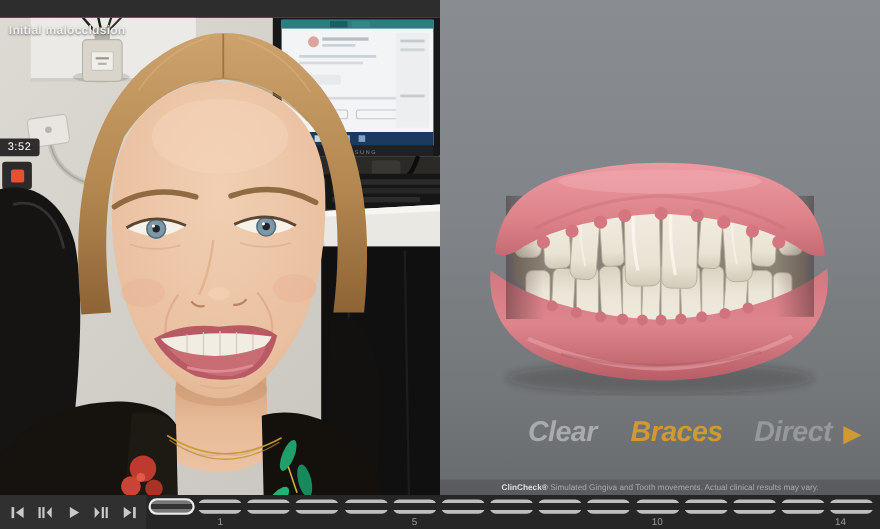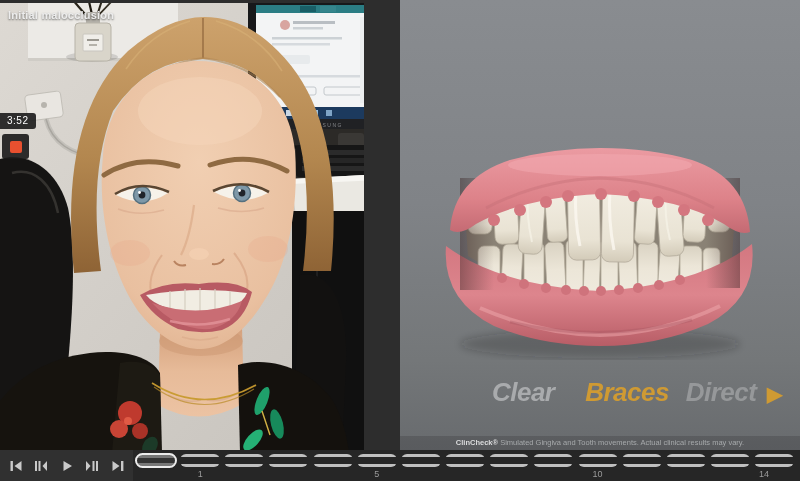--- a/index.html
+++ b/index.html
@@ -1,42 +1,42 @@
 <!DOCTYPE html>
 <html><head>
 <meta charset="utf-8">
 <style>
   * { margin:0; padding:0; box-sizing:border-box; }
   html,body { background:#000; }
   body { font-family:"Liberation Sans", sans-serif; }
   #app { position:relative; width:800px; height:481px; overflow:hidden; background:#2d2d2d; }
 
   
-  .video-panel { position:absolute; left:0; top:3px; width:364px; height:450px; overflow:hidden; background:#0f766e; }
+  .video-panel { position:absolute; left:0; top:16px; width:400px; height:450px; overflow:hidden; background:#0f766e; }
   .video-panel svg { position:absolute; left:0; top:0; }
   .overlay-label { position:absolute; left:8px; top:6px; font-size:11px; font-weight:bold; color:#ececec;
                    text-shadow:0 1px 2px rgba(0,0,0,.55); letter-spacing:.2px; }
   .timer-badge { position:absolute; left:0; top:110px; background:rgba(22,22,22,.88); color:#fff;
                  font-size:10px; font-weight:normal; padding:2px 8px 3px 7px; border-radius:0 3px 3px 0; letter-spacing:.5px; }
   .record-btn { position:absolute; left:2px; top:131px; width:27px; height:25px; background:rgba(24,24,24,.9);
                 border:none; border-radius:3px; display:flex; align-items:center; justify-content:center; cursor:pointer; }
   .record-square { width:12px; height:12px; background:#e8502f; border-radius:2px; display:block; }
 
   
   .treatment-panel { position:absolute; left:400px; top:0; width:400px; height:450px; overflow:hidden;
                      background:linear-gradient(180deg,#898c90 0%, #808387 45%, #747779 80%, #686b6e 100%); }
   .panel-header { position:absolute; left:7px; top:5px; font-size:11px; }
   .panel-header .title { color:#f4f4f4; font-weight:bold; }
   .panel-header .package { color:#b6b9bb; margin-left:7px; }
   .teeth-wrap { position:absolute; left:40px; top:138px; width:320px; height:222px; }
   .watermark { position:absolute; right:18px; bottom:42px; font-size:26px; font-weight:900; font-style:italic;
                letter-spacing:-.5px; white-space:nowrap; }
   .watermark .w1 { color:#a9abad; }
   .watermark .w2 { color:#cf9a33; margin-left:24px; }
-  .watermark .w3 { color:#96989a; margin-left:10px; }
+  .watermark .w3 { color:#96989a; margin-left:22px; }
   .watermark .arrow { color:#cf9a33; font-style:normal; font-size:20px; margin-left:4px; }
   .disclaimer-strip { position:absolute; left:0; bottom:0; width:100%; height:14px; background:rgba(0,0,0,.14);
                       text-align:center; font-size:7.5px; line-height:14px; color:#a6a9ab; }
   .disclaimer-strip b { color:#dbdcdd; }
 
   
   .control-bar { position:absolute; left:0; top:450px; width:800px; height:31px; background:#262626; }
   .player-buttons { position:absolute; left:0; top:0; width:133px; height:31px; background:#303030;
                     display:flex; align-items:center; justify-content:space-evenly; }
   .pbtn { background:none; border:none; width:20px; height:18px; display:flex; align-items:center; justify-content:center; cursor:pointer; }

